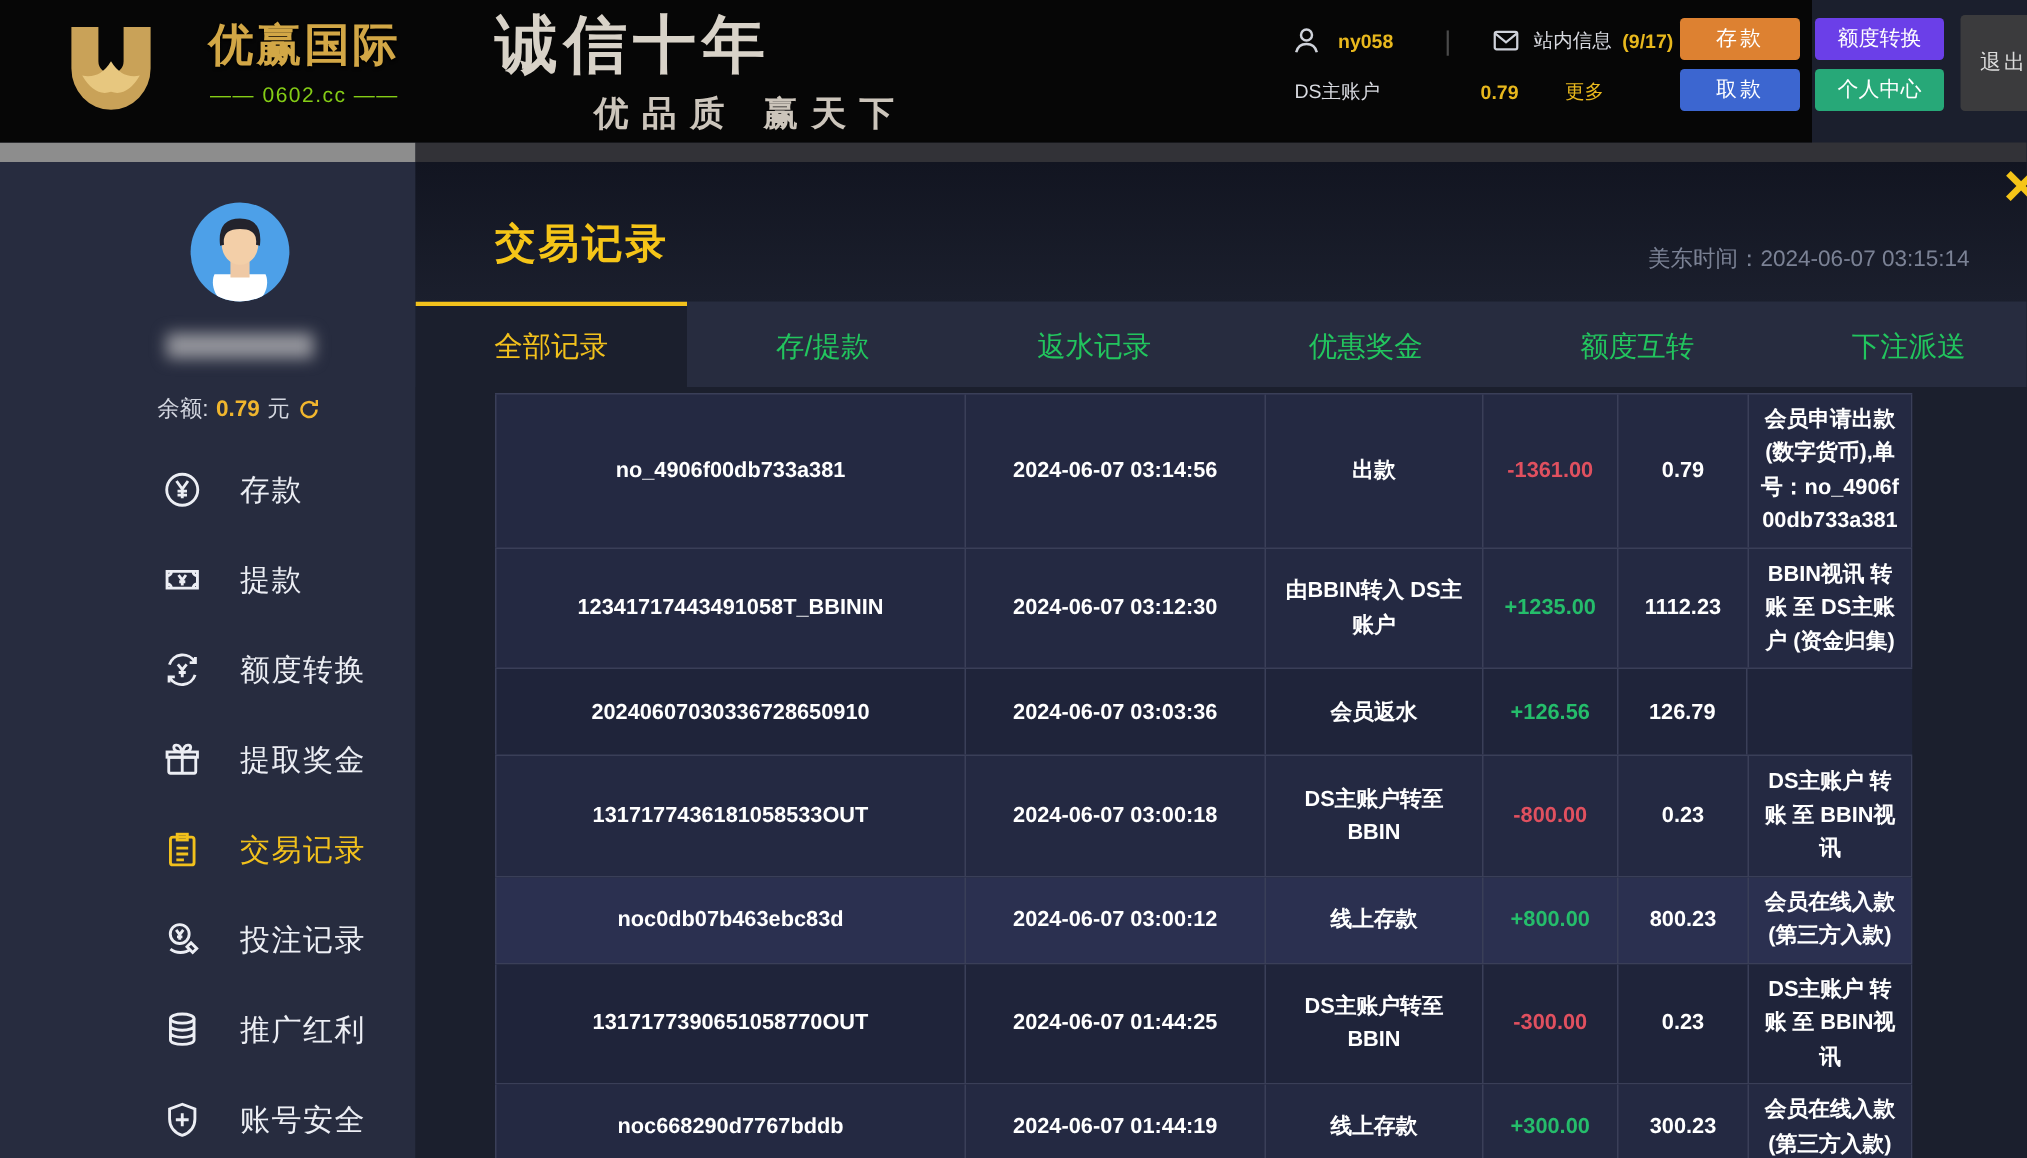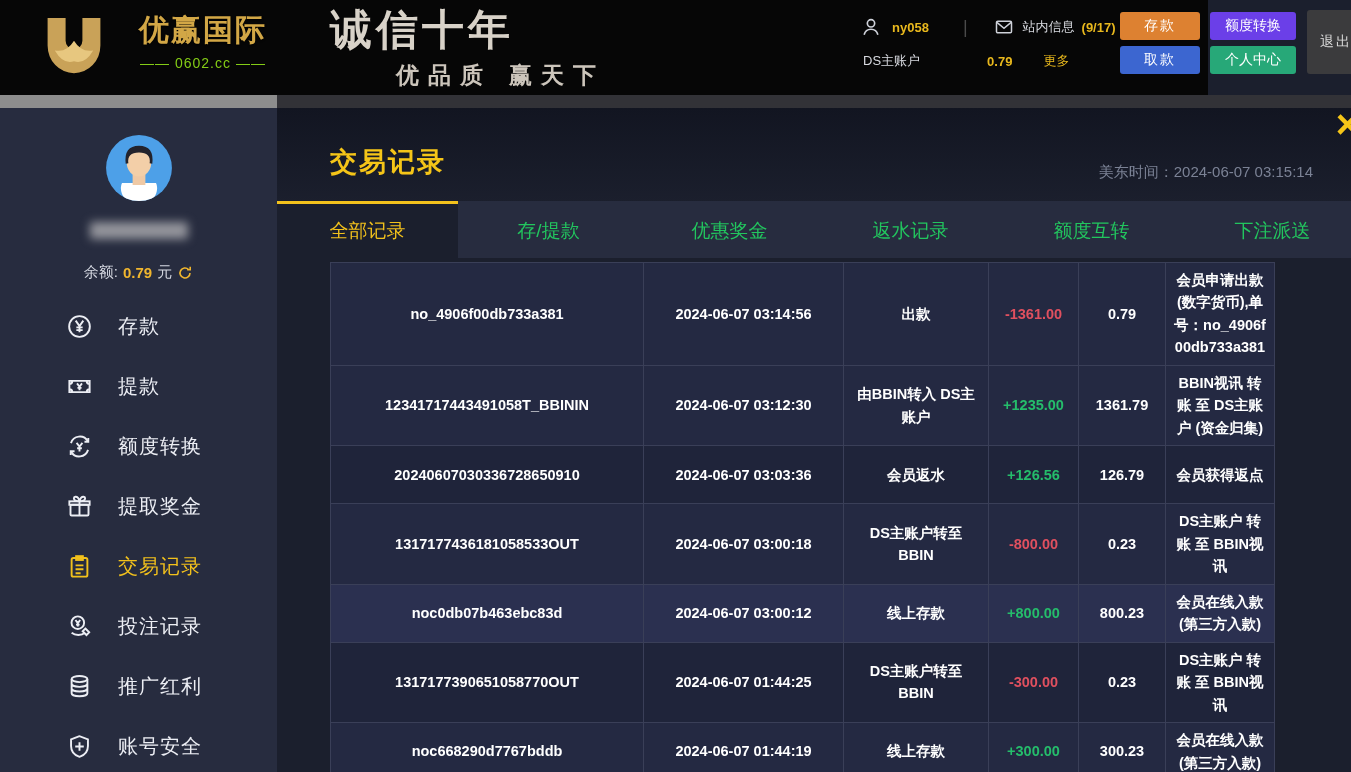--- a/index.html
+++ b/index.html
@@ -35,21 +35,21 @@
   .btn-quota    { left:1210px; top:12px; width:86px; height:28px; background:#6b3fe8; letter-spacing:0; }
   .btn-withdraw { left:1120px; top:46px; width:80px; height:28px; background:#3c66d0; }
   .btn-profile  { left:1210px; top:46px; width:86px; height:28px; background:#27a878; letter-spacing:0; }
   .btn-logout   { left:1307px; top:10px; width:58px; height:64px; background:#3b3b3d; color:#ddd; }
 
   
   .gray-strip-left  { position:absolute; left:0; top:95px; width:277px; height:13px; background:#8d8d8d; }
   .gray-strip-right { position:absolute; left:277px; top:95px; width:1074px; height:13px; background:#323237; }
 
   
-  .sidebar { position:absolute; left:0; top:108px; width:277px; height:664px; background:#272c3f; }
+  .sidebar { position:absolute; left:0; top:108px; width:277px; height:664px; background:#272c3f;padding-left:42px; }
   .avatar { width:68px; height:68px; margin:26px auto 0; display:block; }
   .name-blur { width:98px; height:17px; background:#94959c; border-radius:2px; filter:blur(5px);
                margin:20px auto 0; }
   .balance-row { margin-top:24px; text-align:center; font-size:15px; color:#d4d7e0; display:flex;
                  justify-content:center; align-items:center; gap:5px; }
   .balance-value { color:#f0b62e; font-weight:bold; }
   .refresh-icon { color:#f0b62e; width:16px; height:16px; cursor:pointer; }
   .menu { margin-top:14px; }
   .menu-item { height:60px; display:flex; align-items:center; padding-left:66px; gap:25px;
                color:#eceef4; cursor:pointer; }
@@ -252,49 +252,48 @@
 
 <div class="main">
   <div class="close-btn">×</div>
   <div class="main-title">交易记录</div>
   <div class="timestamp">
     <span>美东时间：</span><span>2024-06-07 03:15:14</span>
   </div>
   <div class="tabbar">
       <div class="tab active">全部记录</div>
       <div class="tab">存/提款</div>
+      <div class="tab">返水记录</div>
       <div class="tab">优惠奖金</div>
-      <div class="tab">返水记录</div>
       <div class="tab">额度互转</div>
       <div class="tab">下注派送</div>
     </div>
   <div class="table">
       <div class="t-row">
         <div class="t-cell c0">no_4906f00db733a381</div>
         <div class="t-cell c1">2024-06-07 03:14:56</div>
         <div class="t-cell c2">出款</div>
         <div class="t-cell c3 neg">-1361.00</div>
         <div class="t-cell c4">0.79</div>
         <div class="t-cell c5">会员申请出款(数字货币),单号：no_4906f00db733a381</div>
       </div>
       <div class="t-row">
         <div class="t-cell c0">12341717443491058T_BBININ</div>
         <div class="t-cell c1">2024-06-07 03:12:30</div>
         <div class="t-cell c2">由BBIN转入 DS主账户</div>
         <div class="t-cell c3 pos">+1235.00</div>
-        <div class="t-cell c4">1361.79</div>
+        <div class="t-cell c4">1112.23</div>
         <div class="t-cell c5">BBIN视讯 转账 至 DS主账户 (资金归集)</div>
       </div>
       <div class="t-row">
         <div class="t-cell c0">20240607030336728650910</div>
         <div class="t-cell c1">2024-06-07 03:03:36</div>
         <div class="t-cell c2">会员返水</div>
         <div class="t-cell c3 pos">+126.56</div>
         <div class="t-cell c4">126.79</div>
-        <div class="t-cell c5">会员获得返点</div>
       </div>
       <div class="t-row">
         <div class="t-cell c0">1317177436181058533OUT</div>
         <div class="t-cell c1">2024-06-07 03:00:18</div>
         <div class="t-cell c2">DS主账户转至 BBIN</div>
         <div class="t-cell c3 neg">-800.00</div>
         <div class="t-cell c4">0.23</div>
         <div class="t-cell c5">DS主账户 转账 至 BBIN视讯</div>
       </div>
       <div class="t-row">

